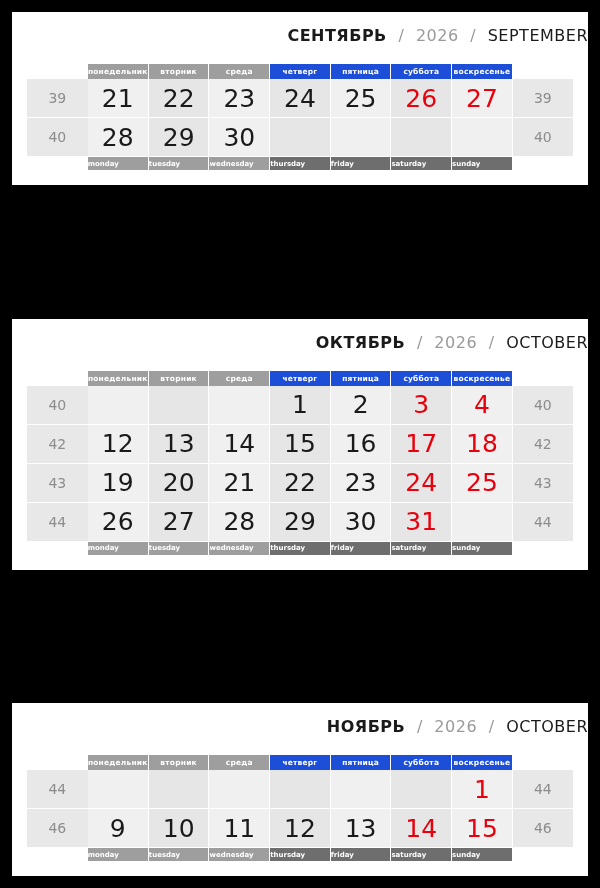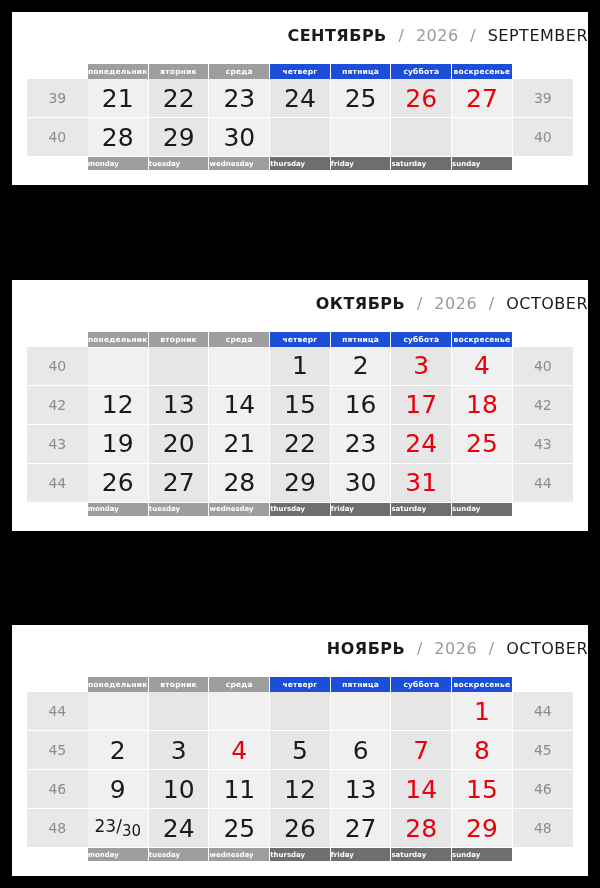--- a/index.html
+++ b/index.html
@@ -281,52 +281,30 @@
         <td class="day empty"></td>
         <td class="day alt empty"></td>
         <td class="day empty"></td>
         <td class="day alt empty"></td>
         <td class="day empty"></td>
         <td class="day alt empty"></td>
         <td class="day red">1</td>
         <td class="wknum right">44</td>
       </tr>
       <tr>
-        <td class="wknum">45</td>
-        <td class="day">2</td>
-        <td class="day alt">3</td>
-        <td class="day red">4</td>
-        <td class="day alt">5</td>
-        <td class="day">6</td>
-        <td class="day alt red">7</td>
-        <td class="day red">8</td>
-        <td class="wknum right">45</td>
-      </tr>
-      <tr>
         <td class="wknum">46</td>
         <td class="day">9</td>
         <td class="day alt">10</td>
         <td class="day">11</td>
         <td class="day alt">12</td>
         <td class="day">13</td>
         <td class="day alt red">14</td>
         <td class="day red">15</td>
         <td class="wknum right">46</td>
       </tr>
-      <tr>
-        <td class="wknum">48</td>
-        <td class="day split"><span class="s1">23</span><span class="sl">/</span><span class="s2">30</span></td>
-        <td class="day alt">24</td>
-        <td class="day">25</td>
-        <td class="day alt">26</td>
-        <td class="day">27</td>
-        <td class="day alt red">28</td>
-        <td class="day red">29</td>
-        <td class="wknum right">48</td>
-      </tr>
 
       <tr class="ftr">
         <td class="wk"></td>
         <td>monday</td>
         <td>tuesday</td>
         <td>wednesday</td>
         <td class="dark">thursday</td>
         <td class="dark">friday</td>
         <td class="dark">saturday</td>
         <td class="dark">sunday</td>

